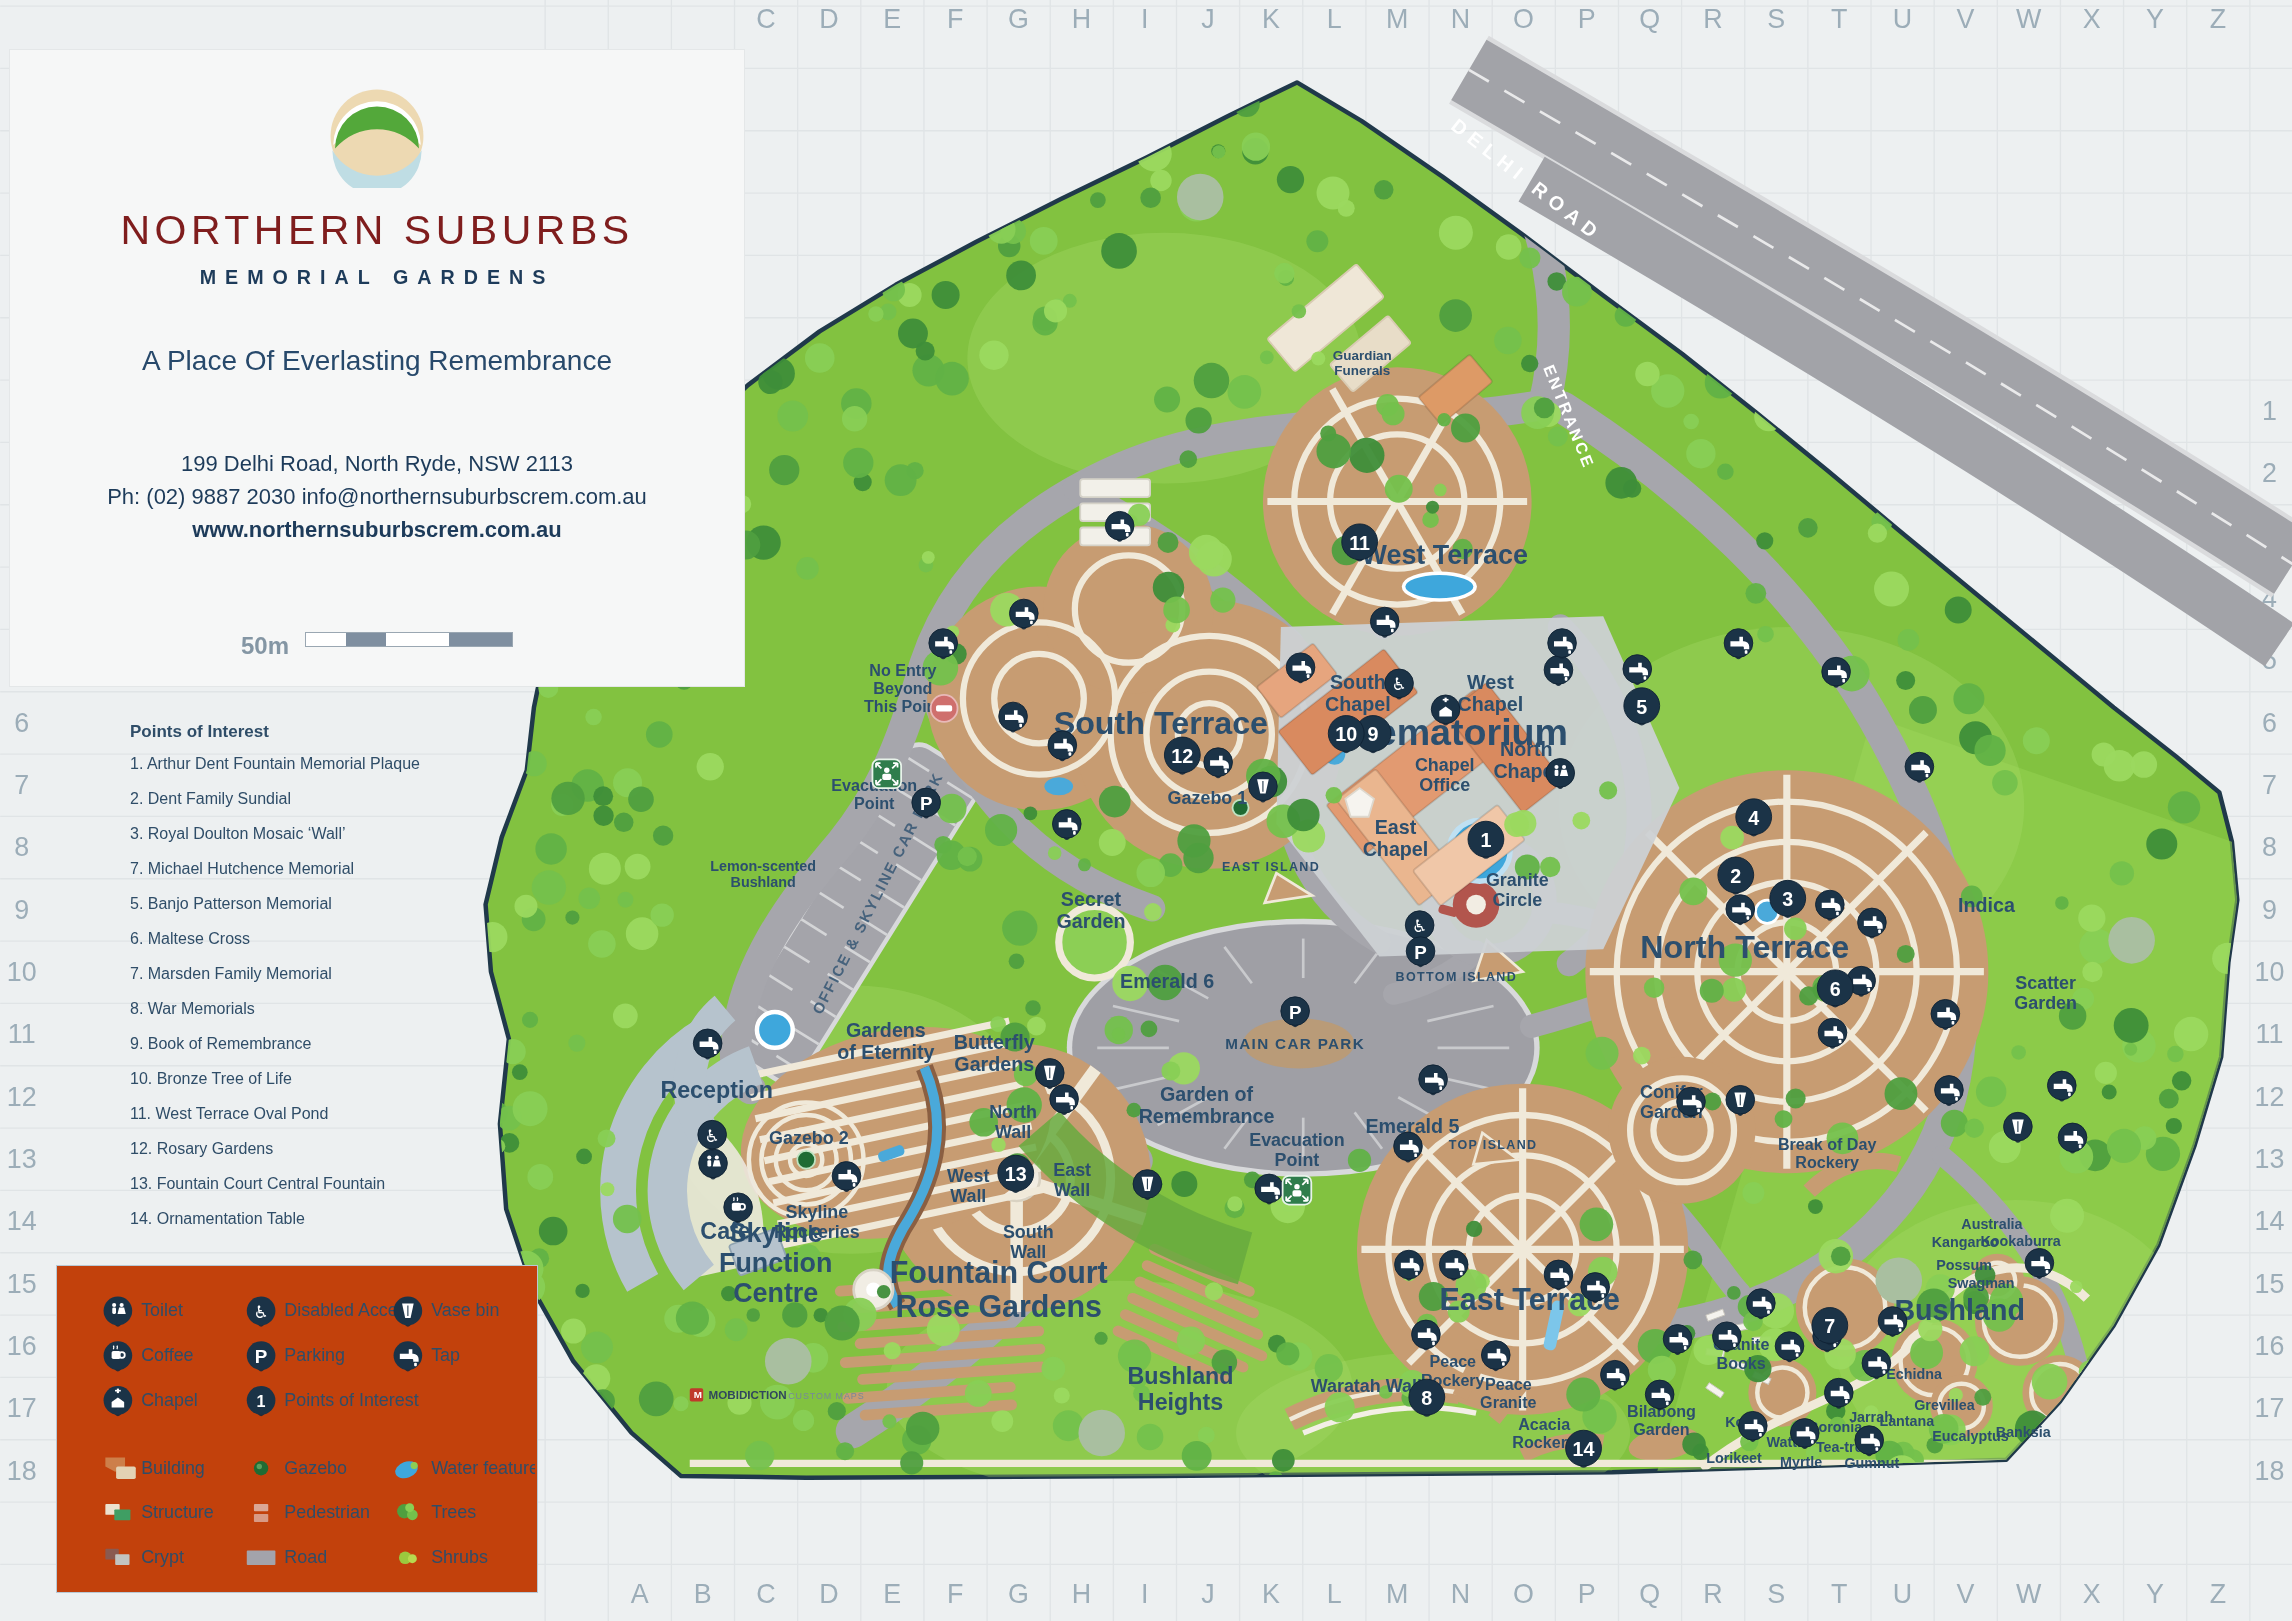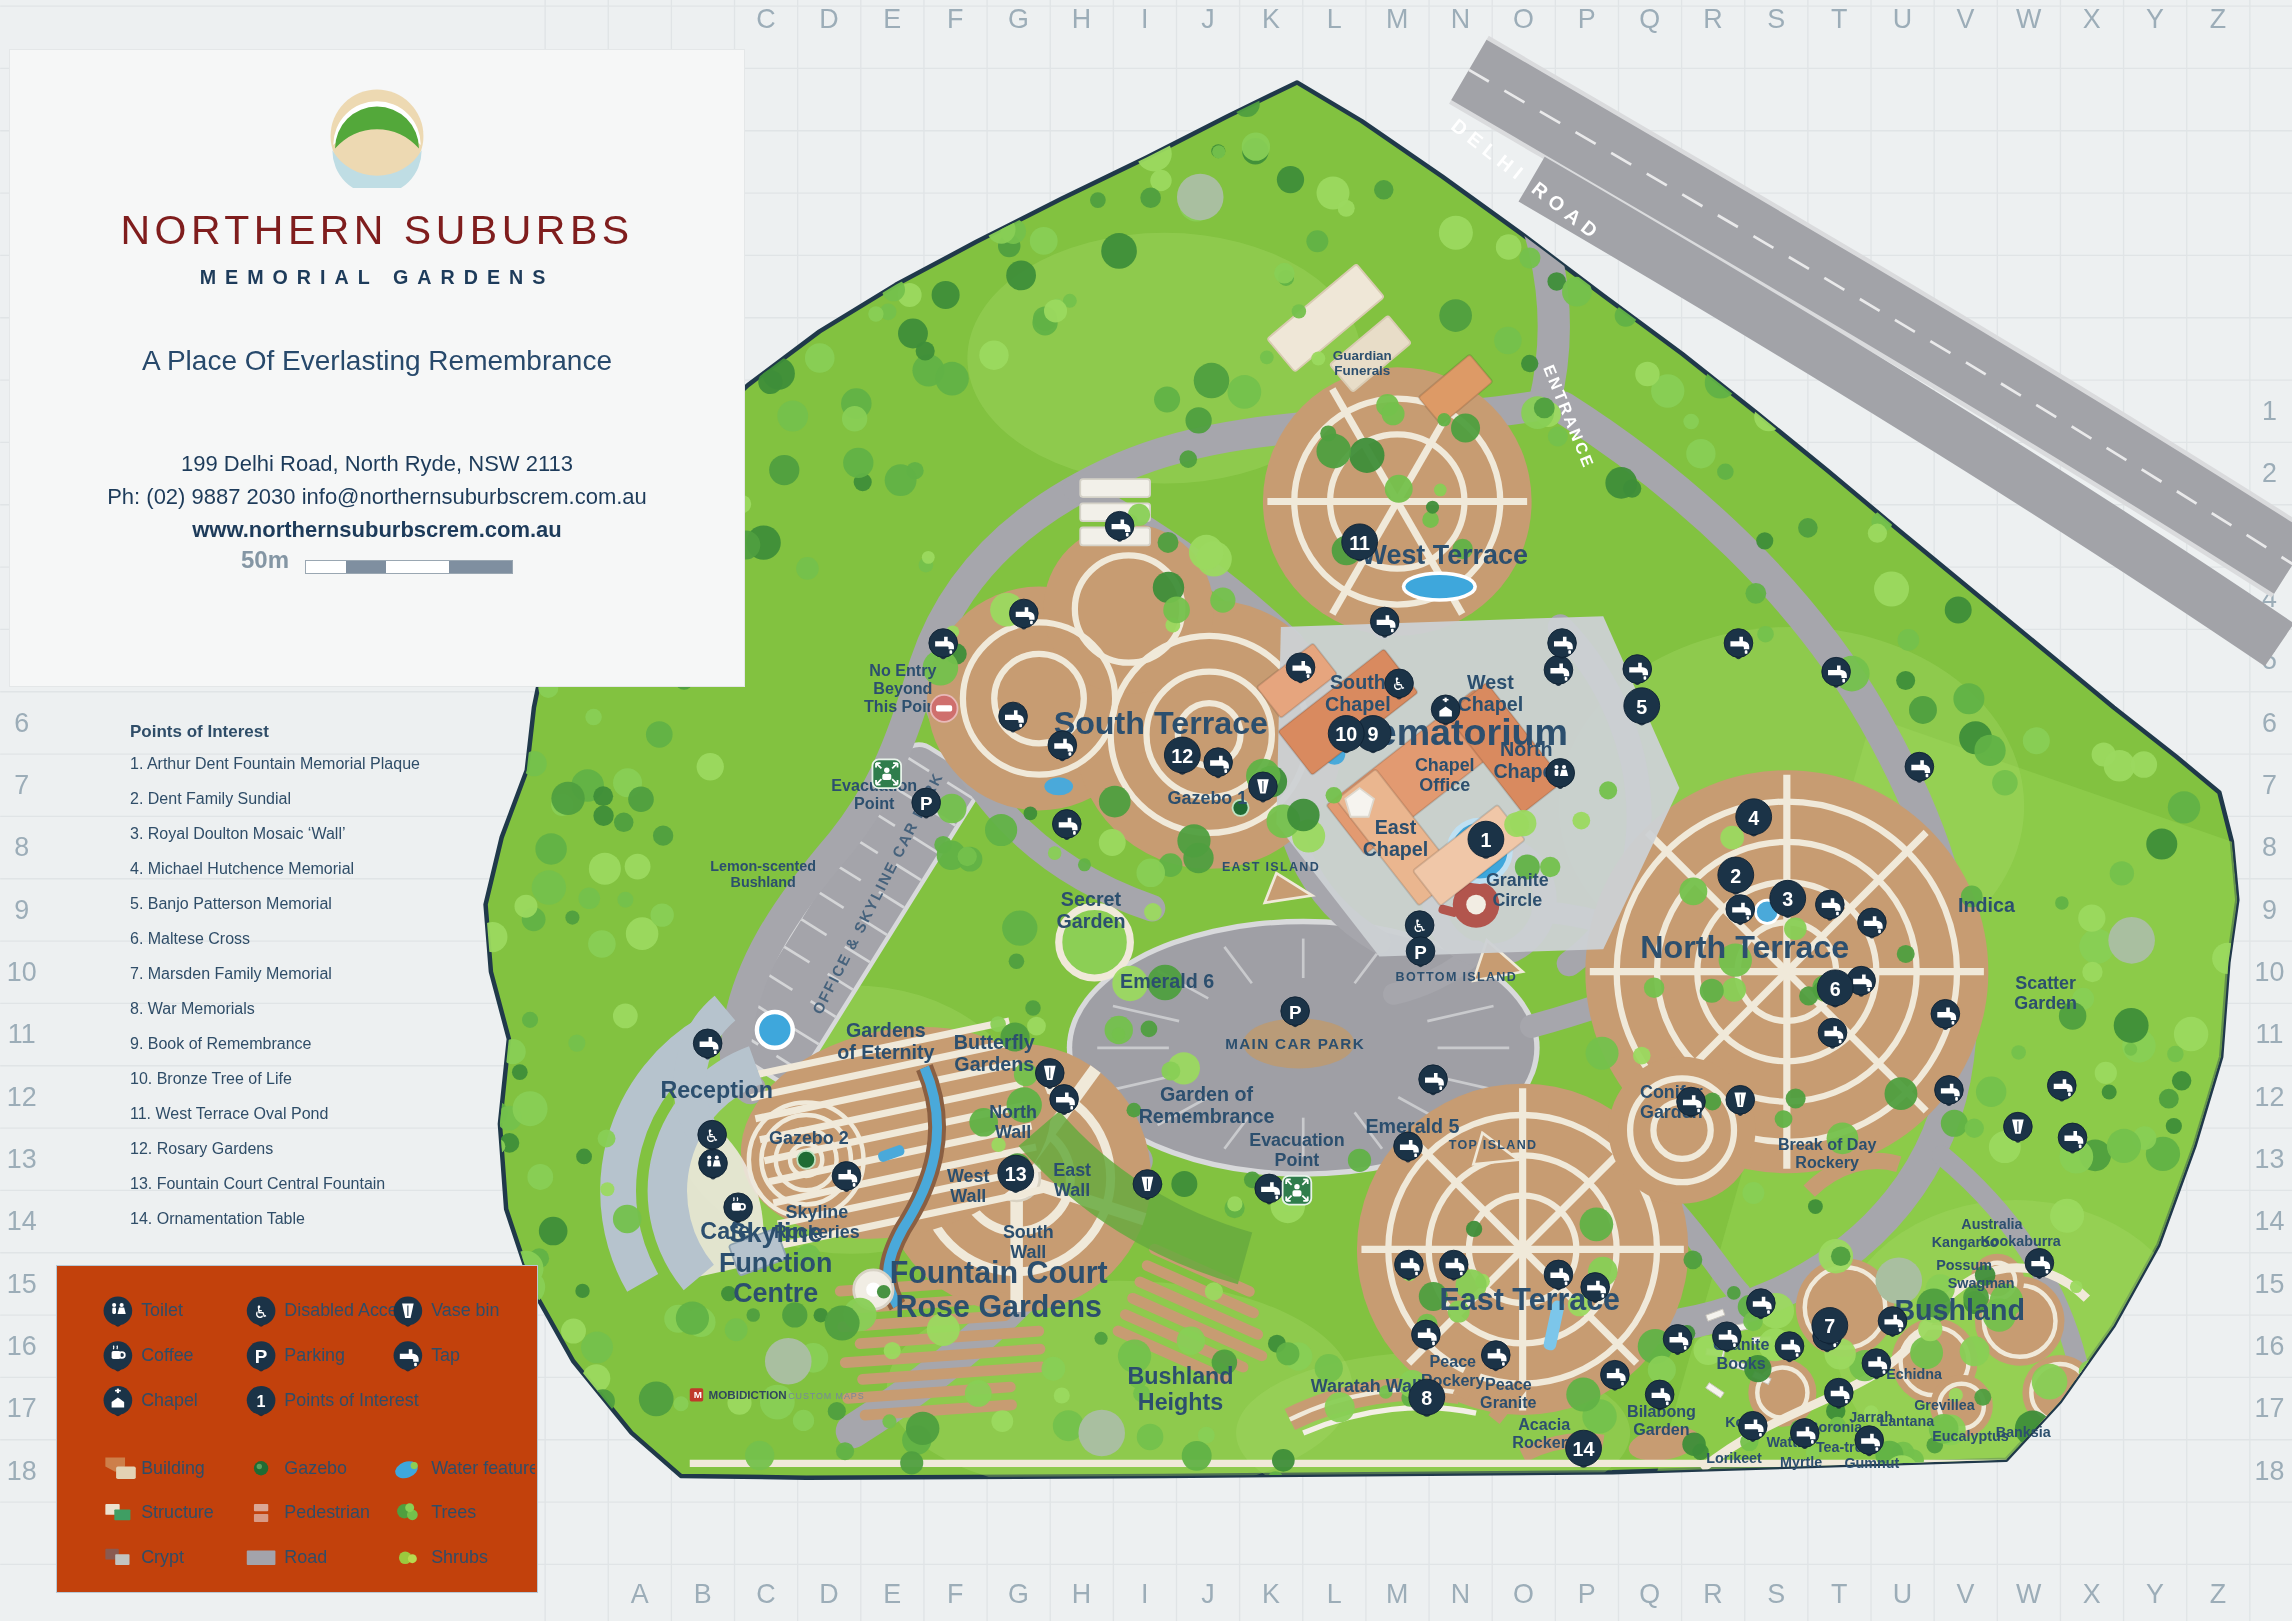--- a/index.html
+++ b/index.html
@@ -7,21 +7,21 @@
   #map-svg{position:absolute;left:0;top:0;}
   
   #info-panel{position:absolute;left:9px;top:49px;width:736px;height:638px;
     background:#f6f7f7;border:0.9px solid #e4e7e8;box-sizing:border-box;text-align:center;color:#1d3b5a;}
   #logo{margin-top:34px;}
   .brand-title{font-size:41px;letter-spacing:4.5px;font-weight:400;color:#7f1d1d;margin-top:16px;}
   .brand-sub{font-size:19.7px;letter-spacing:9px;font-weight:700;color:#1d3b5a;margin-top:12px;}
   .tagline{font-size:28px;font-weight:400;color:#27496b;margin-top:56px;}
   .addr{font-size:22px;color:#1d3b5a;margin-top:70px;line-height:33px;}
   .addr .site{font-weight:700;}
-  .scale-row{display:flex;align-items:flex-end;justify-content:center;gap:16px;}
+  .scale-row{display:flex;align-items:flex-start;justify-content:center;margin-top:86px;gap:16px;}
   .scale-label{font-size:24px;font-weight:700;color:#8496a4;}
   .scale-bar{display:flex;height:12.5px;border:0.9px solid #9aa7b2;}
   .scale-bar span{display:block;height:100%;}
   
   #poi-list{position:absolute;left:130px;top:722px;width:376px;color:#2f4d68;}
   #poi-list .poi-title{font-size:17px;font-weight:700;margin-bottom:12.5px;}
   #poi-list .poi-item{font-size:16px;font-weight:500;margin-bottom:17px;}
   
   #legend-box{position:absolute;left:56px;top:1265px;width:482px;height:328px;
     background:#c2410c;border:1.8px solid #b8c8d4;box-sizing:border-box;}
@@ -1487,21 +1487,21 @@
       </div>
     </div>
   </div>
 
   <div id="poi-list">
     <div class="poi-title">Points of Interest</div>
     <div id="poi-items">
         <div class="poi-item">1. Arthur Dent Fountain Memorial Plaque</div>
         <div class="poi-item">2. Dent Family Sundial</div>
         <div class="poi-item">3. Royal Doulton Mosaic ‘Wall’</div>
-        <div class="poi-item">4. Michael Hutchence Memorial</div>
+        <div class="poi-item">7. Michael Hutchence Memorial</div>
         <div class="poi-item">5. Banjo Patterson Memorial</div>
         <div class="poi-item">6. Maltese Cross</div>
         <div class="poi-item">7. Marsden Family Memorial</div>
         <div class="poi-item">8. War Memorials</div>
         <div class="poi-item">9. Book of Remembrance</div>
         <div class="poi-item">10. Bronze Tree of Life</div>
         <div class="poi-item">11. West Terrace Oval Pond</div>
         <div class="poi-item">12. Rosary Gardens</div>
         <div class="poi-item">13. Fountain Court Central Fountain</div>
         <div class="poi-item">14. Ornamentation Table</div>

